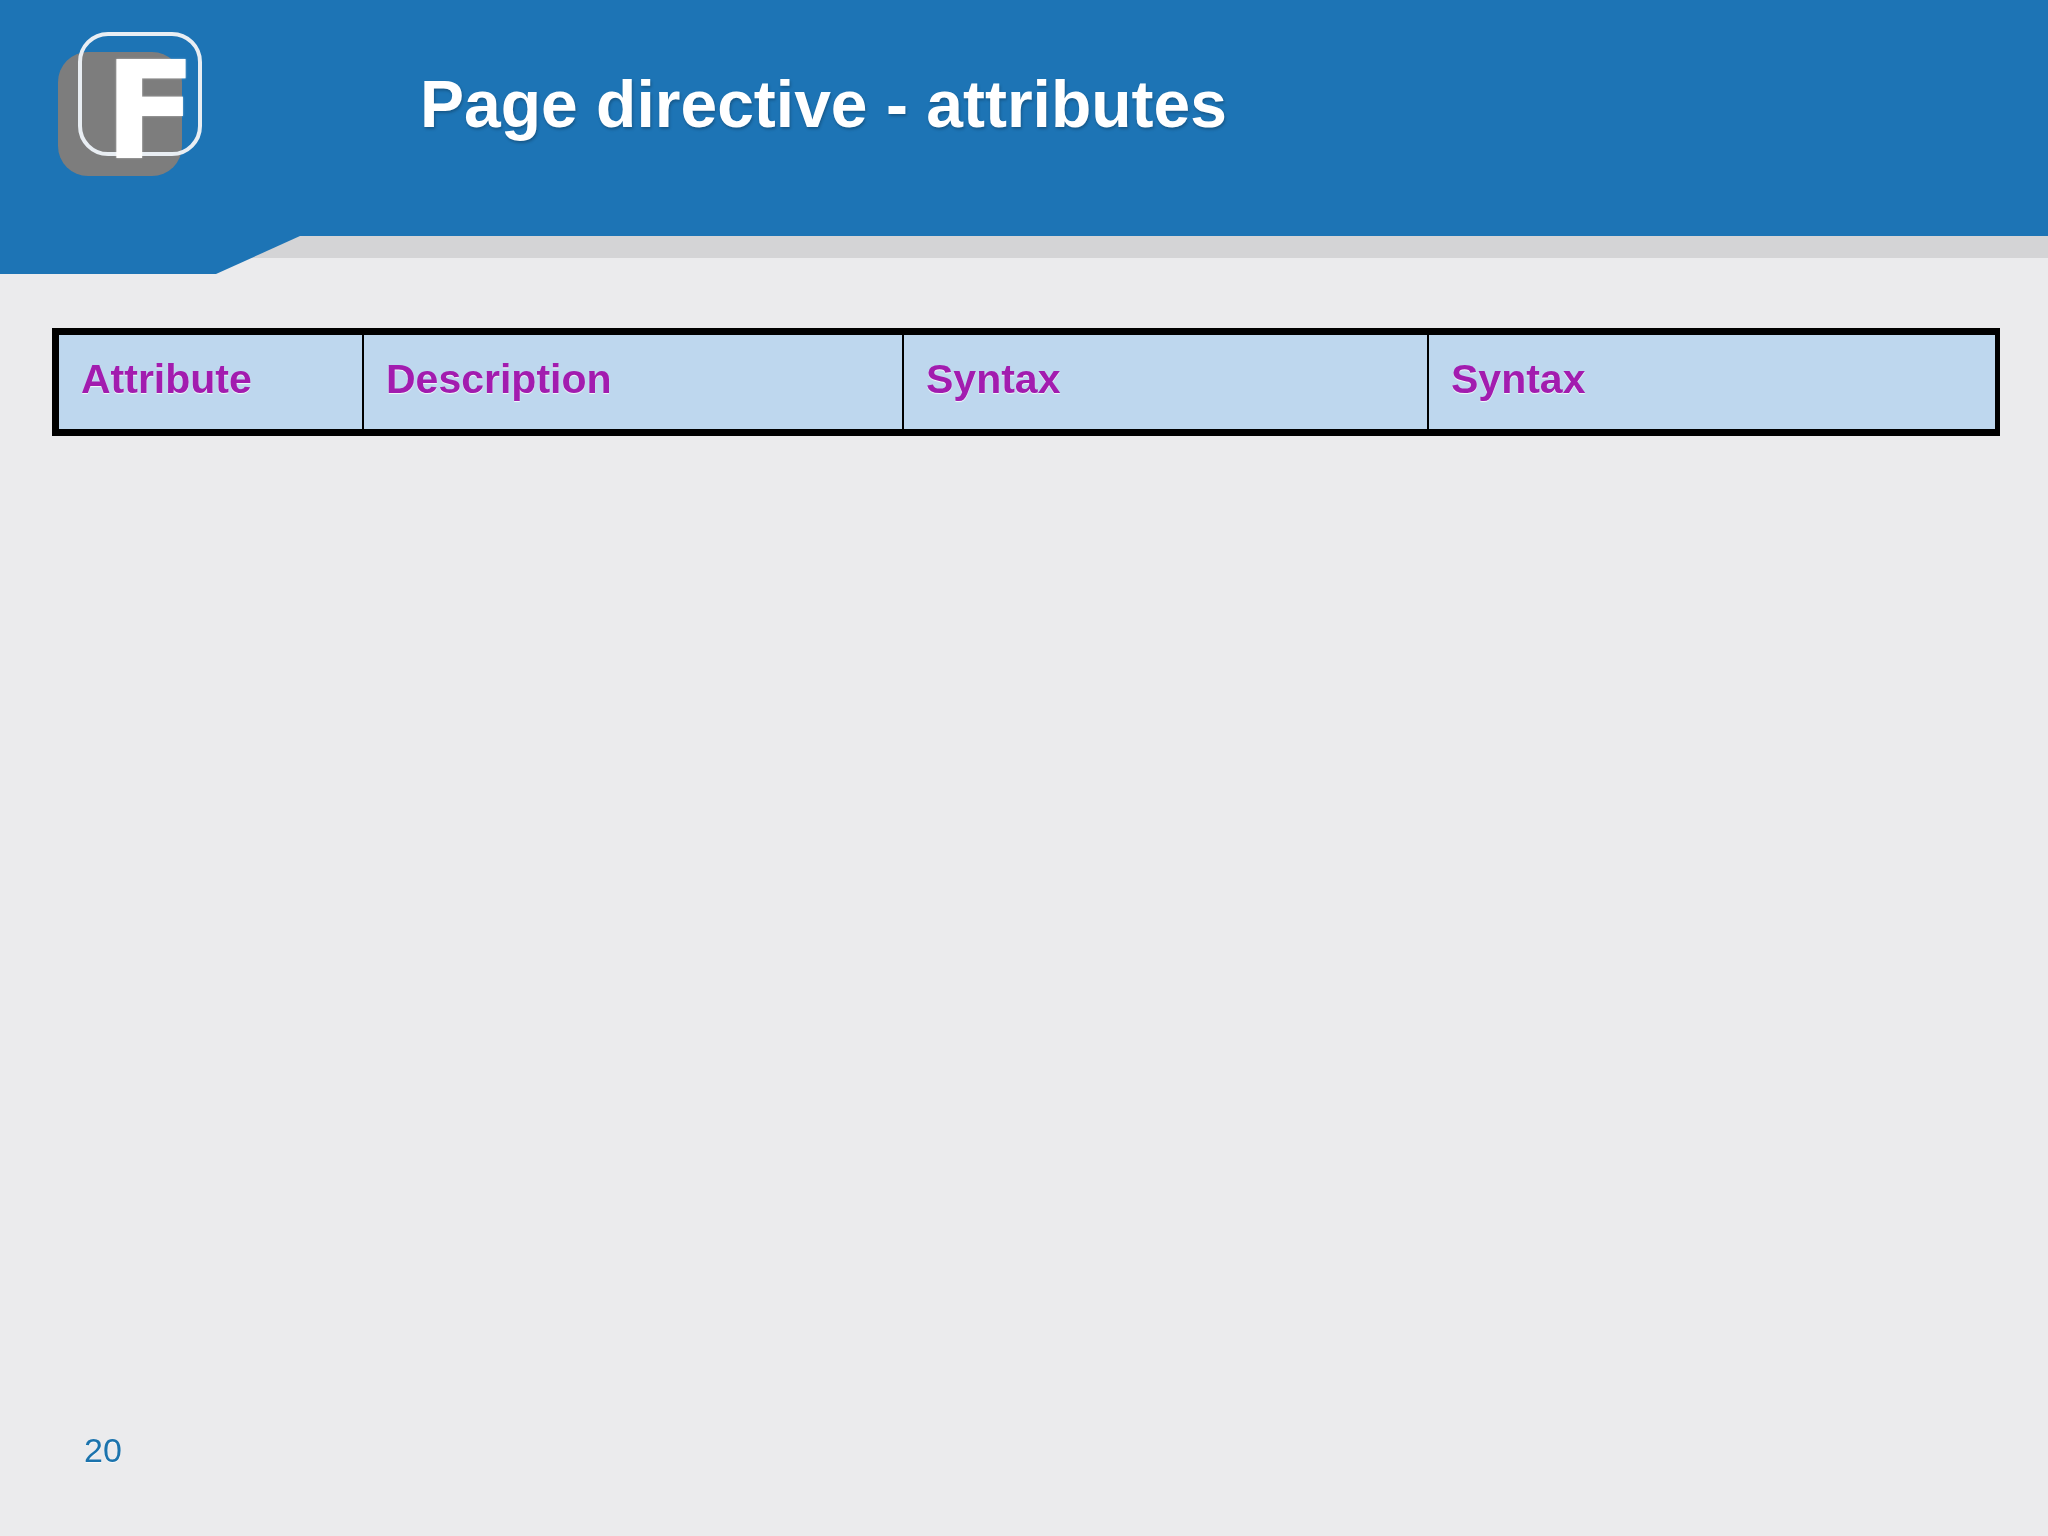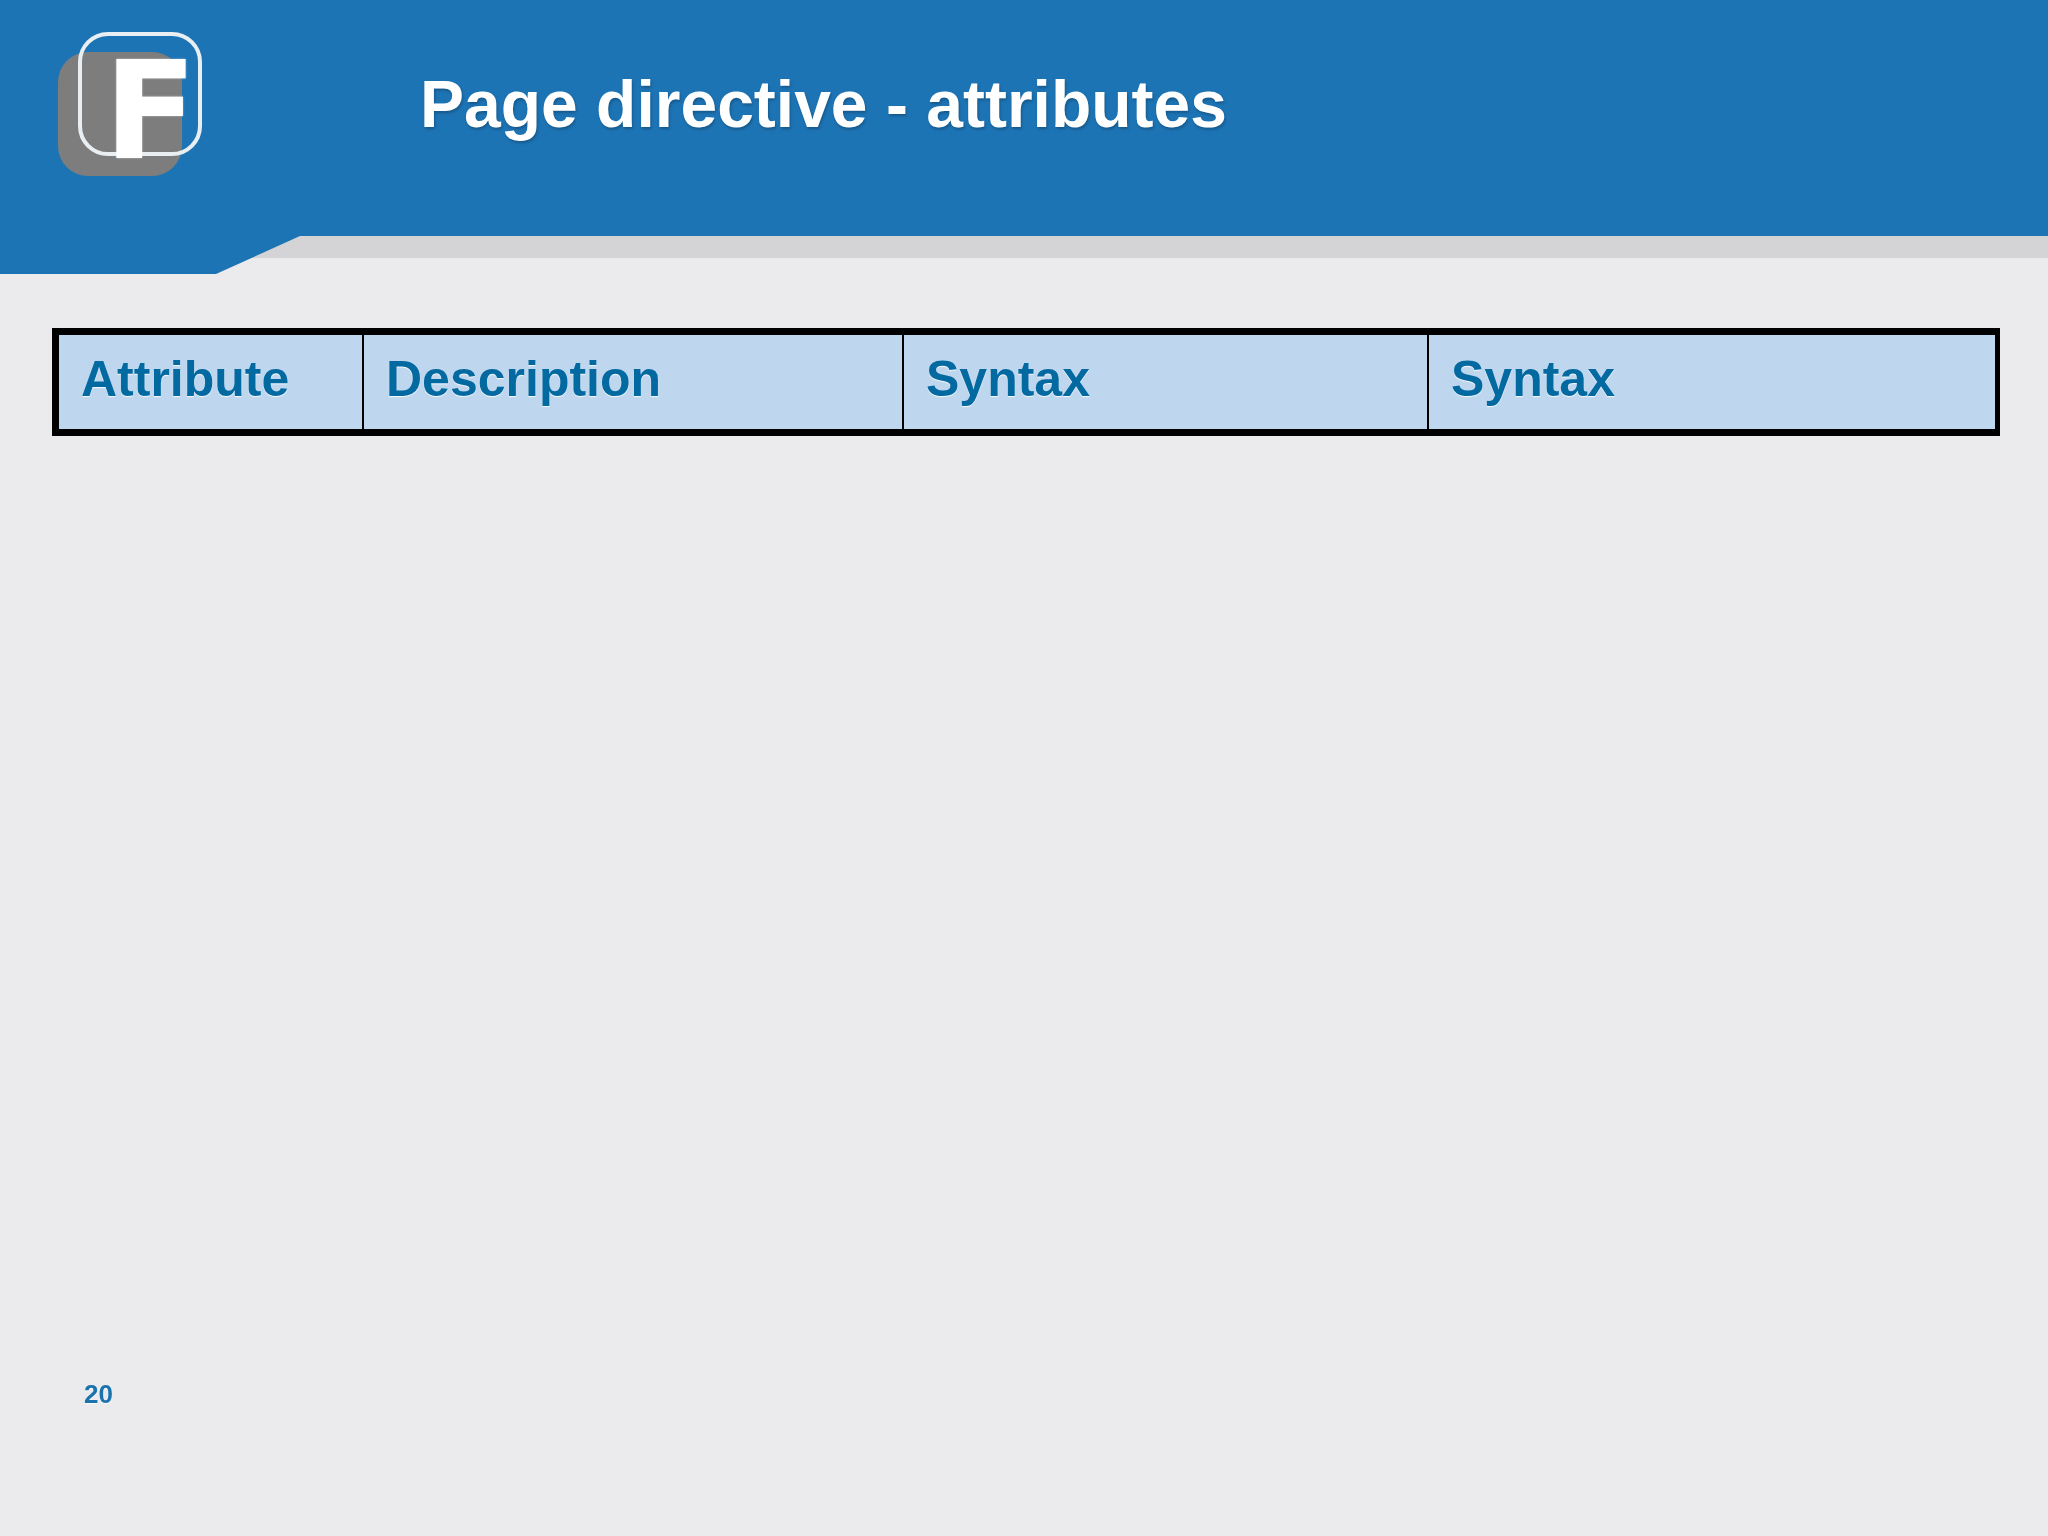--- a/index.html
+++ b/index.html
@@ -145,23 +145,23 @@
     table-layout: fixed;
   }
 
   table.attr-table td,
   table.attr-table th {
     border: 2px solid #000000;
     vertical-align: top;
     padding: 14px 18px 20px 22px;
     font-family: "Liberation Sans", sans-serif;
     font-weight: 700;
-    font-size: 50px;
+    font-size: 41px;
     line-height: 60px;
-    color: #0369a1;
+    color: #a21caf;
     text-align: left;
     text-shadow: 0 1px 1px rgba(255,255,255,0.85);
     word-wrap: break-word;
     overflow-wrap: break-word;
   }
 
   col.c-attr { width: 305px; }
   col.c-desc { width: 540px; }
   col.c-syn  { width: 525px; }
   col.c-ex   { width: 568px; }
@@ -178,25 +178,25 @@
   tbody td { background: #f0efee; }
   tbody td.col-attr { background: #bed7ee; }
 
   .r1 td { padding-bottom: 34px; }
   .r4 td { padding-bottom: 30px; }
 
   
   .page-number {
     position: absolute;
     left: 84px;
-    top: 1372px;
+    top: 1428px;
     color: #1b73ad;
     font-family: "Liberation Sans", sans-serif;
-    font-weight: 700;
-    font-size: 26px;
+    font-weight: 400;
+    font-size: 34px;
     line-height: 44px;
     text-shadow: 0 1px 1px rgba(255,255,255,0.8);
   }
 </style>
 </head>
 <body>
 
 <div class="slide">
 
   <div class="shadow-strip"></div>

